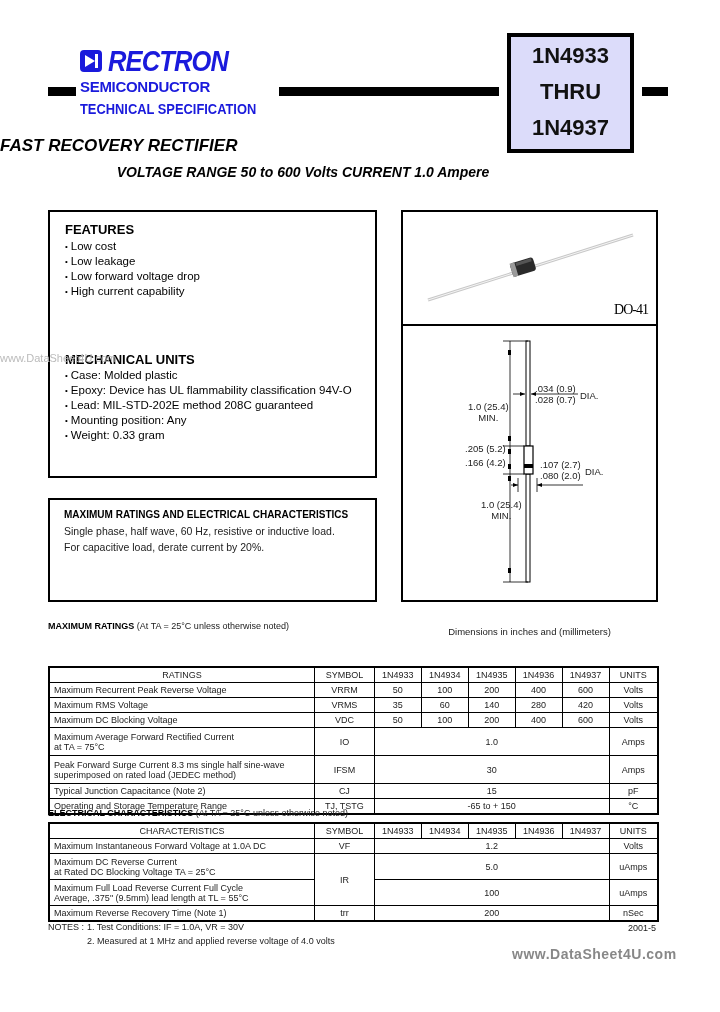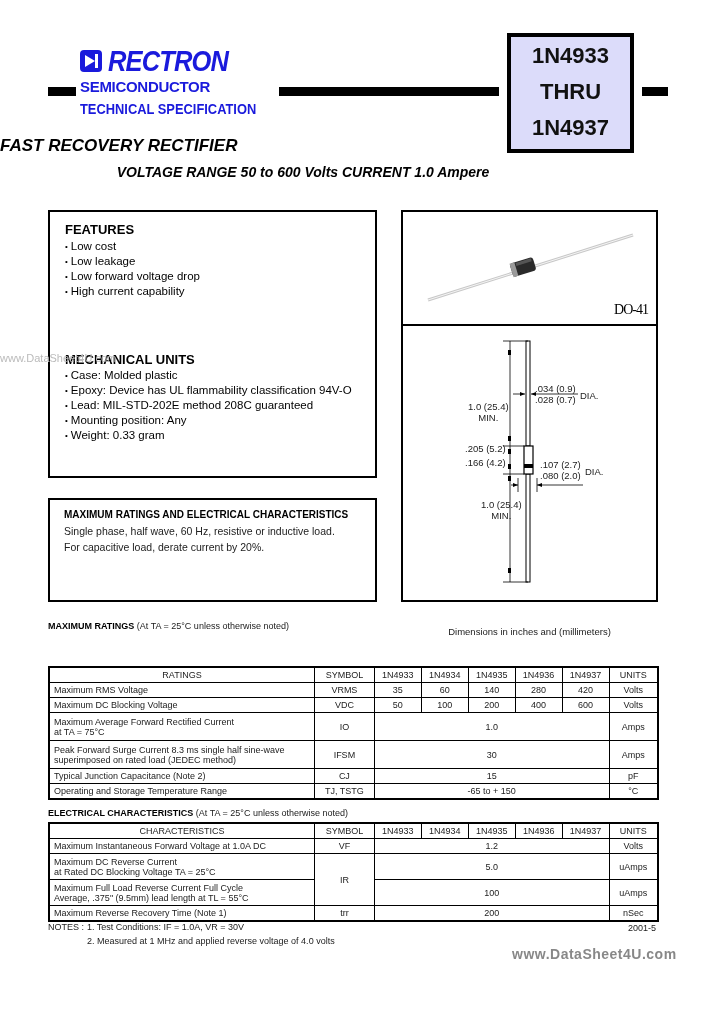--- a/index.html
+++ b/index.html
@@ -175,20 +175,30 @@
     <td>RATINGS</td>
         <td>SYMBOL</td>
         <td>1N4933</td>
         <td>1N4934</td>
         <td>1N4935</td>
         <td>1N4936</td>
         <td>1N4937</td>
         <td>UNITS</td>
   </tr>
   <tr>
+    <td class="l">Maximum Recurrent Peak Reverse Voltage</td>
+        <td>VRRM</td>
+    <td>50</td>
+        <td>100</td>
+        <td>200</td>
+        <td>400</td>
+        <td>600</td>
+    <td>Volts</td>
+  </tr>
+  <tr>
     <td class="l">Maximum RMS Voltage</td>
         <td>VRMS</td>
     <td>35</td>
         <td>60</td>
         <td>140</td>
         <td>280</td>
         <td>420</td>
     <td>Volts</td>
   </tr>
   <tr>

